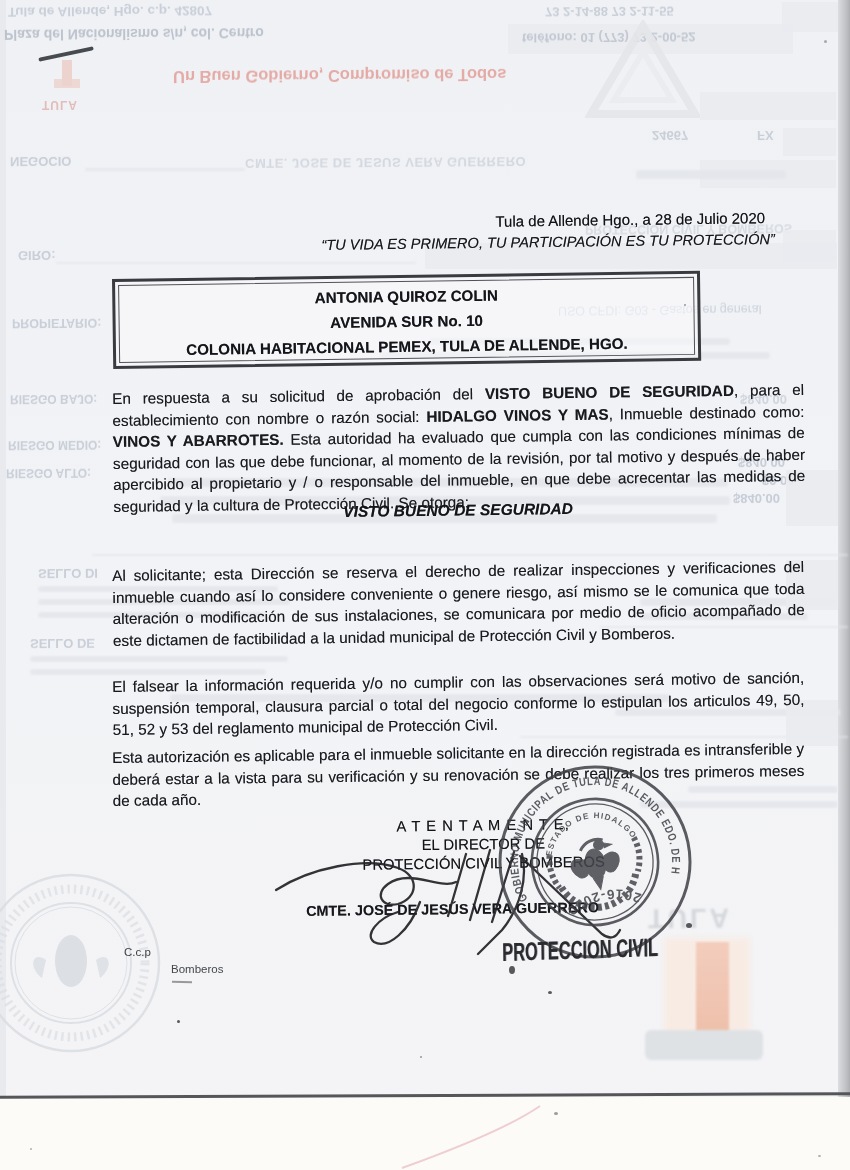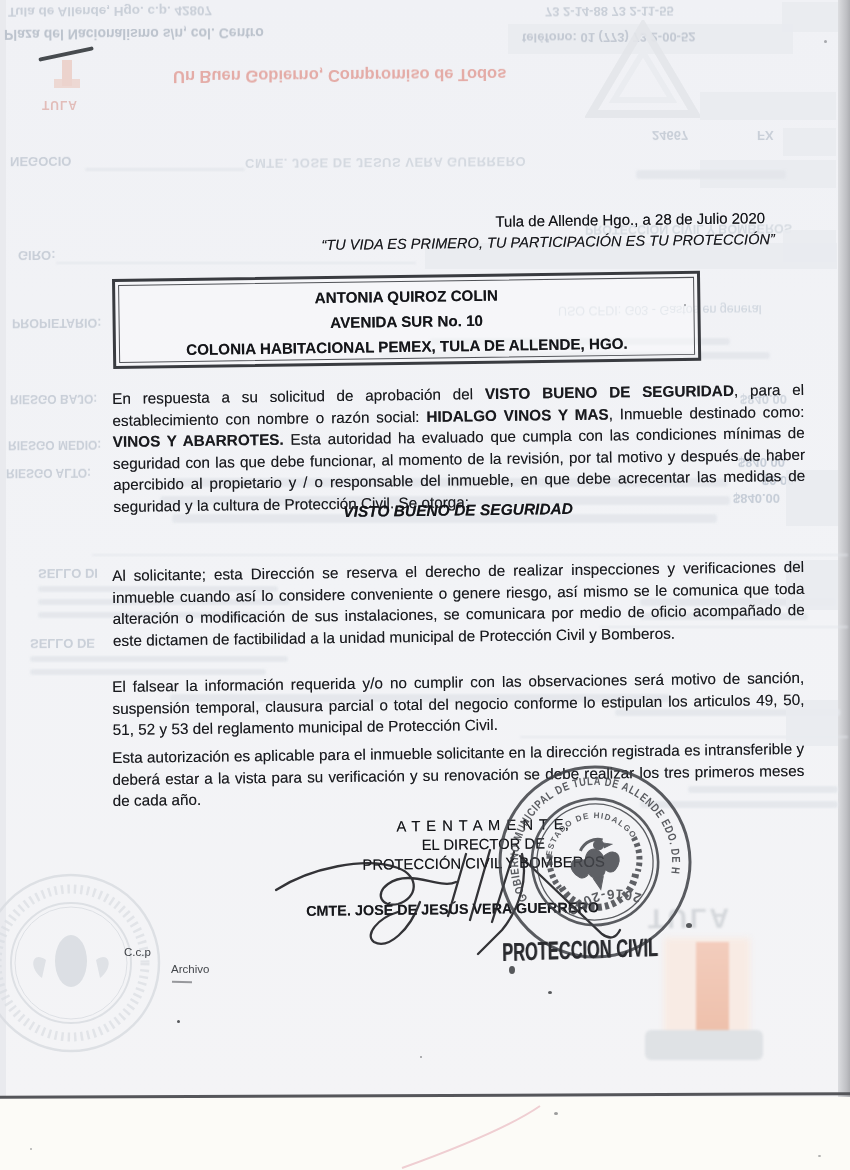--- a/index.html
+++ b/index.html
@@ -188,21 +188,21 @@
       <path d="M 88,86 C 94,78 104,76 112,80" fill="none" stroke-width="3"></path>
       <path d="M 62,118 A 40,40 0 0,0 138,118" fill="none" stroke-width="7" stroke-dasharray="4 3.2"></path>
       <path d="M 57,84 A 45,45 0 0,0 60,118" fill="none" stroke-width="6" stroke-dasharray="3.5 3"></path>
       <path d="M 143,84 A 45,45 0 0,1 140,118" fill="none" stroke-width="6" stroke-dasharray="3.5 3"></path>
     </g>
   </svg>
 
   <div class="abs" style="left:502px;top:938px;font-size:20px;font-weight:700;color:#2a2b2f;transform:scaleX(0.82) scaleY(1.28) rotate(-1.2deg);transform-origin:0 0;white-space:nowrap;text-shadow:.8px 0 0 rgba(42,43,47,.45);">PROTECCION CIVIL</div>
 
   <div class="abs" style="left:124px;top:946px;font-size:11.5px;color:#3c3f44;">C.c.p</div>
-  <div class="abs" style="left:171px;top:963px;font-size:11.5px;color:#44474c;filter:blur(.3px);">Archivo</div>
+  <div class="abs" style="left:171px;top:963px;font-size:11.5px;color:#44474c;filter:blur(.3px);">Bomberos</div>
   <div class="abs" style="left:172px;top:981px;width:20px;height:2px;background:#4a4d52;opacity:.55;transform:rotate(2deg);"></div>
 
   <div class="abs" style="left:38px;top:52px;width:56px;height:3.5px;background:#474b4f;border-radius:2px;transform:rotate(-12deg);"></div>
   <div class="abs spk" style="left:509px;top:966px;width:6px;height:8px;"></div>
   <div class="abs spk" style="left:548px;top:991px;width:4px;height:3px;"></div>
   <div class="abs spk" style="left:686px;top:923px;width:6px;height:5px;"></div>
   <div class="abs spk" style="left:177px;top:1020px;width:3px;height:3px;"></div>
   <div class="abs spk" style="left:824px;top:40px;width:3px;height:3px;opacity:.4;"></div>
   <div class="abs spk" style="left:684px;top:304px;width:2px;height:2px;opacity:.5;"></div>
   <div class="abs spk" style="left:420px;top:1056px;width:2px;height:2px;opacity:.5;"></div>

